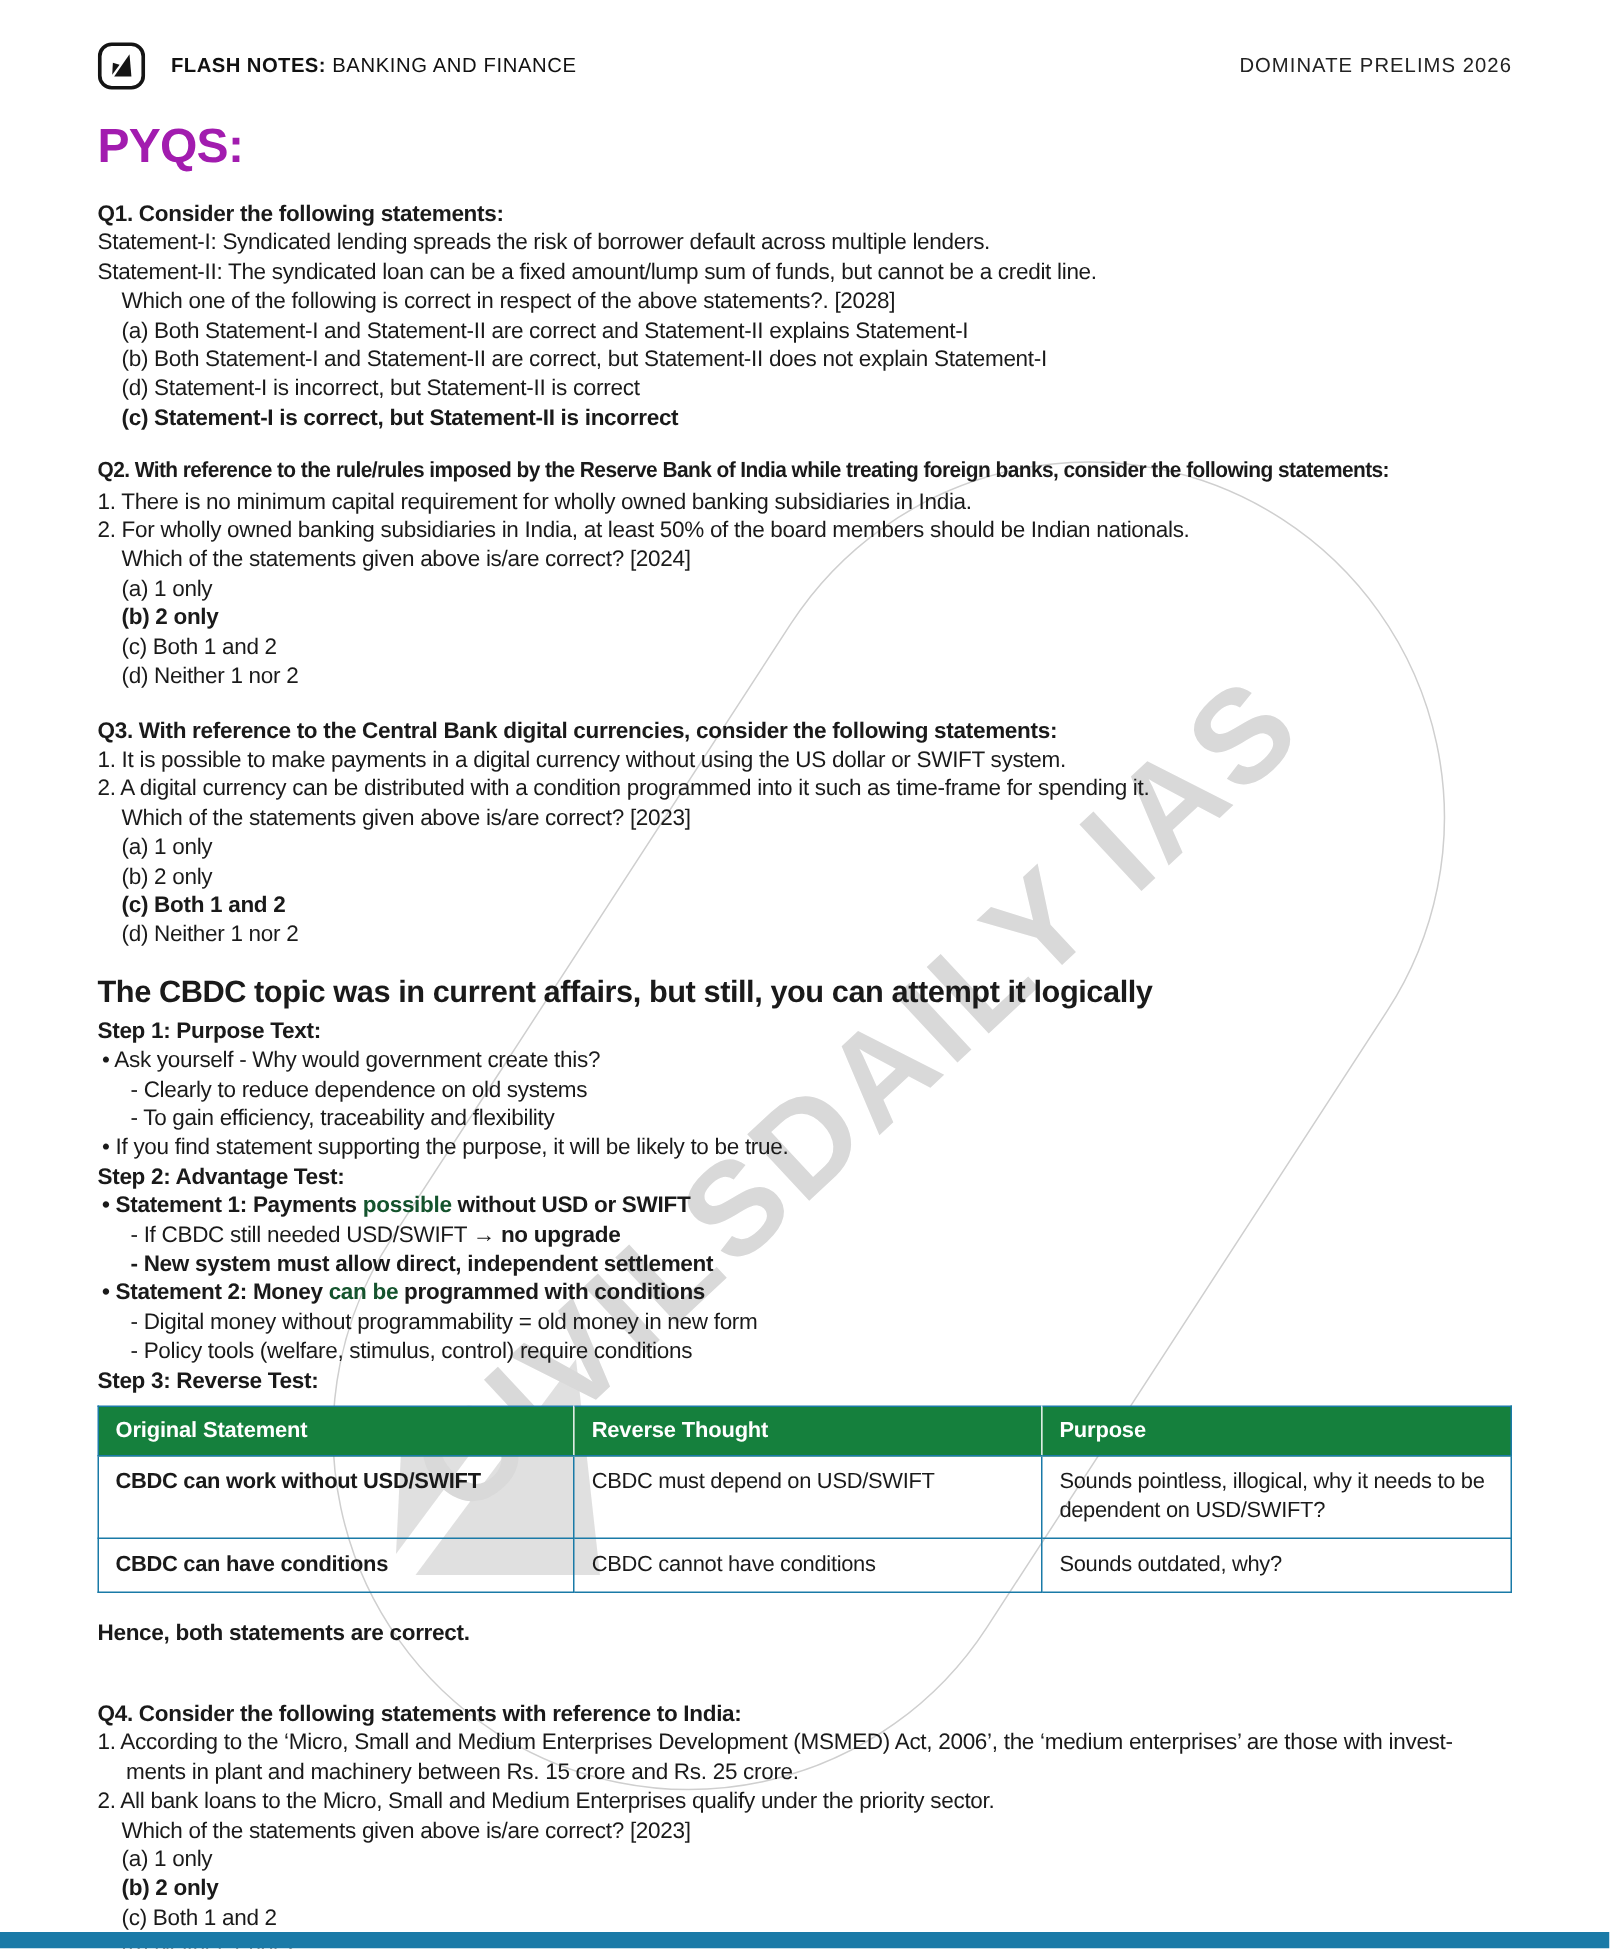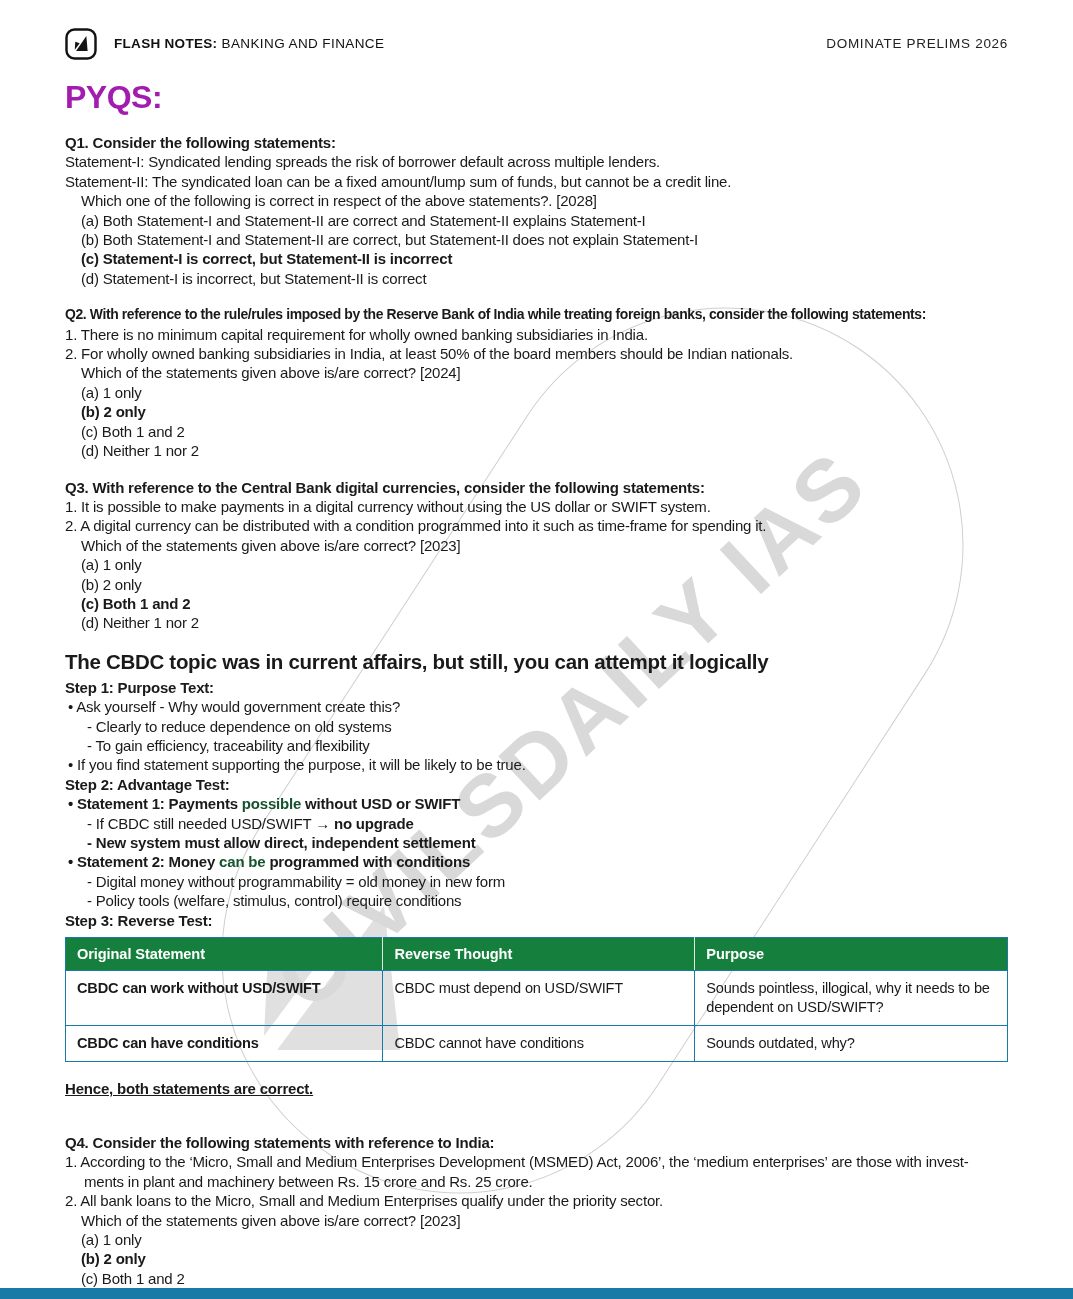--- a/index.html
+++ b/index.html
@@ -57,21 +57,21 @@
   table.rev th {
     background:#15803d; color:#ffffff; text-align:left; font-weight:bold;
     padding:8px 11px; border:1px solid #1a7aa7; border-right:1px solid rgba(255,255,255,.85);
     letter-spacing:-0.1px;
   }
   table.rev th:last-child { border-right:1px solid #1a7aa7; }
   table.rev td { border:1px solid #1a7aa7; padding:8px 11px; vertical-align:top; background:transparent; line-height:19px; }
   table.rev td.first { font-weight:bold; }
   table.rev tr.tall td { height:48px; }
 
-  .conclusion { font-weight:bold; margin-top:18px; font-size:15px;text-decoration:underline; }
+  .conclusion { font-weight:bold; margin-top:18px; font-size:15px; }
   .q.last { margin-top:36px; }
 
   .footer-bar { position:absolute; left:0; right:0; bottom:0; height:11px; background:#1a7aa7; z-index:3; }
 </style>
 </head>
 <body>
 
 <div class="page">
 
   <div class="watermark">
@@ -100,22 +100,22 @@
     <h1 class="pyqs">PYQS:</h1>
 
     <section class="q">
       <div class="q-heading">Q1. Consider the following statements:</div>
       <div>
           <div class="line"><span>Statement-I: Syndicated lending spreads the risk of borrower default across multiple lenders.</span></div>
           <div class="line"><span>Statement-II: The syndicated loan can be a fixed amount/lump sum of funds, but cannot be a credit line.</span></div>
           <div class="line opt"><span>Which one of the following is correct in respect of the above statements?. [2028]</span></div>
           <div class="line opt"><span>(a) Both Statement-I and Statement-II are correct and Statement-II explains Statement-I</span></div>
           <div class="line opt"><span>(b) Both Statement-I and Statement-II are correct, but Statement-II does not explain Statement-I</span></div>
+          <div class="line opt"><span>(d) Statement-I is incorrect, but Statement-II is correct</span></div>
           <div class="line opt"><span class="b">(c) Statement-I is correct, but Statement-II is incorrect</span></div>
-          <div class="line opt"><span>(d) Statement-I is incorrect, but Statement-II is correct</span></div>
         </div>
     </section>
 
     <section class="q">
       <div class="q-heading tight">Q2. With reference to the rule/rules imposed by the Reserve Bank of India while treating foreign banks, consider the following statements:</div>
       <div>
           <div class="line"><span>1.  There is no minimum capital requirement for wholly owned banking subsidiaries in India.</span></div>
           <div class="line"><span>2.  For wholly owned banking subsidiaries in India, at least 50% of the board members should be Indian nationals.</span></div>
           <div class="line opt"><span>Which of the statements given above is/are correct? [2024]</span></div>
           <div class="line opt"><span>(a) 1 only</span></div>

